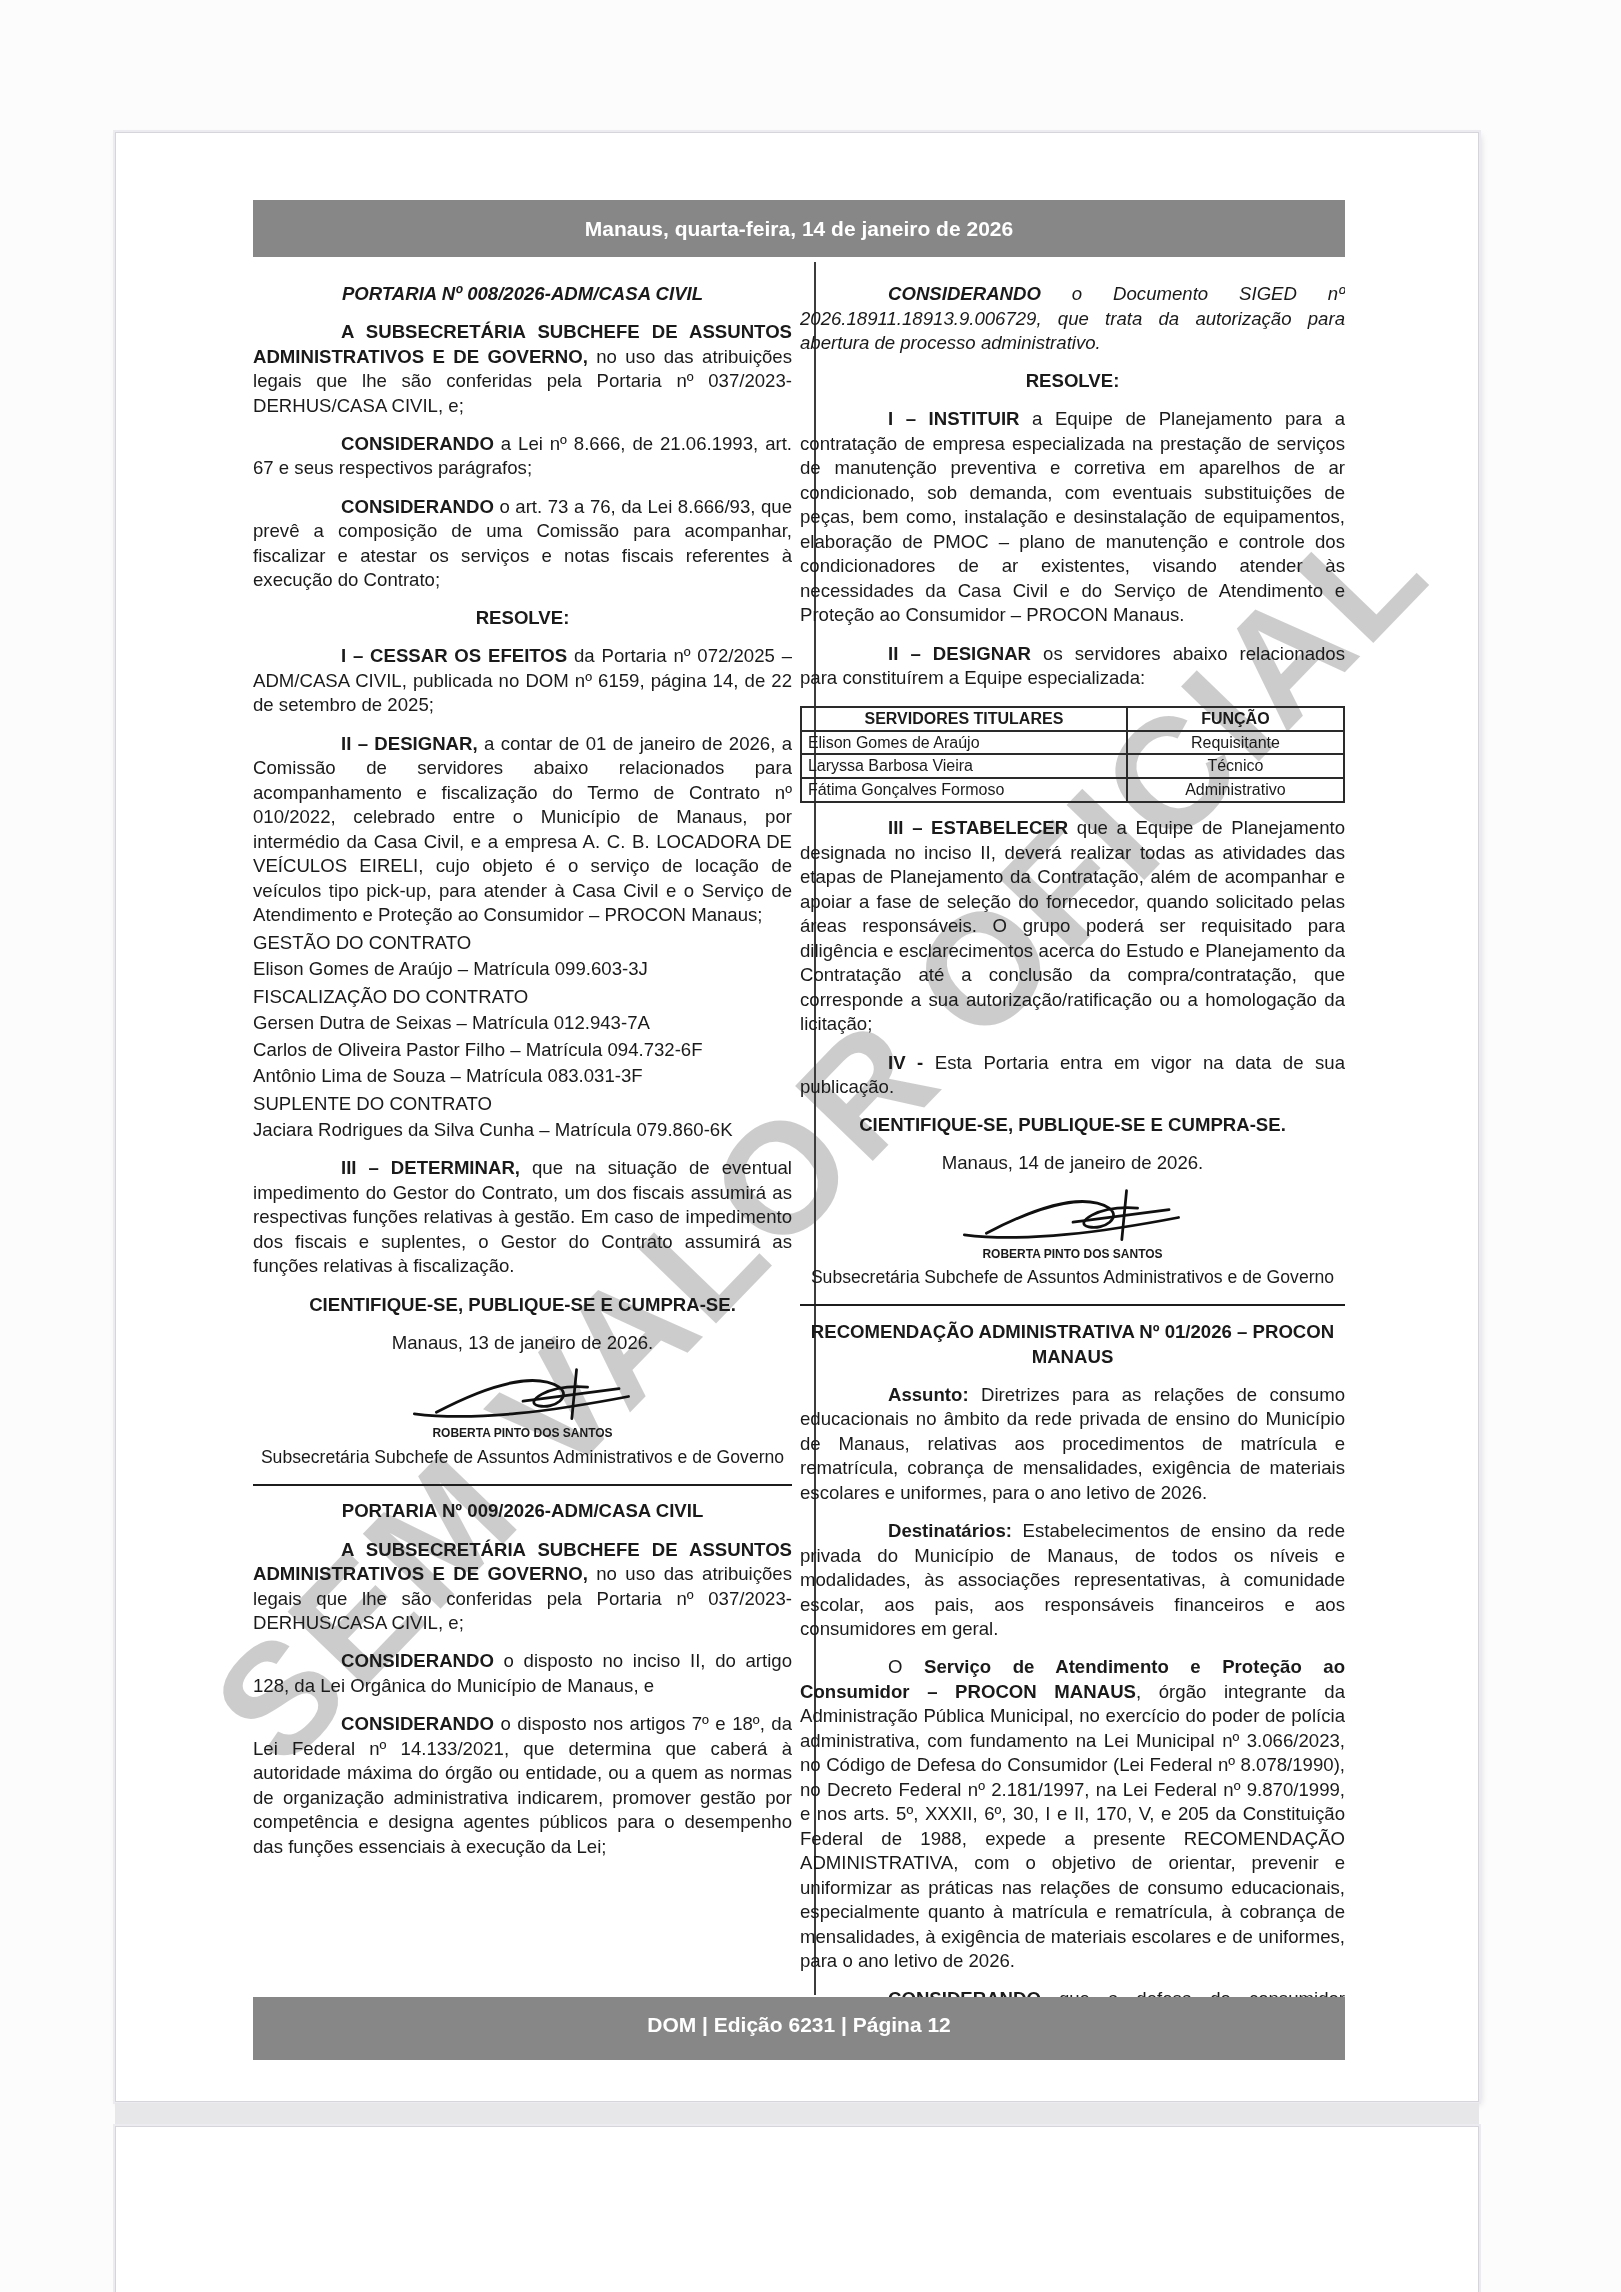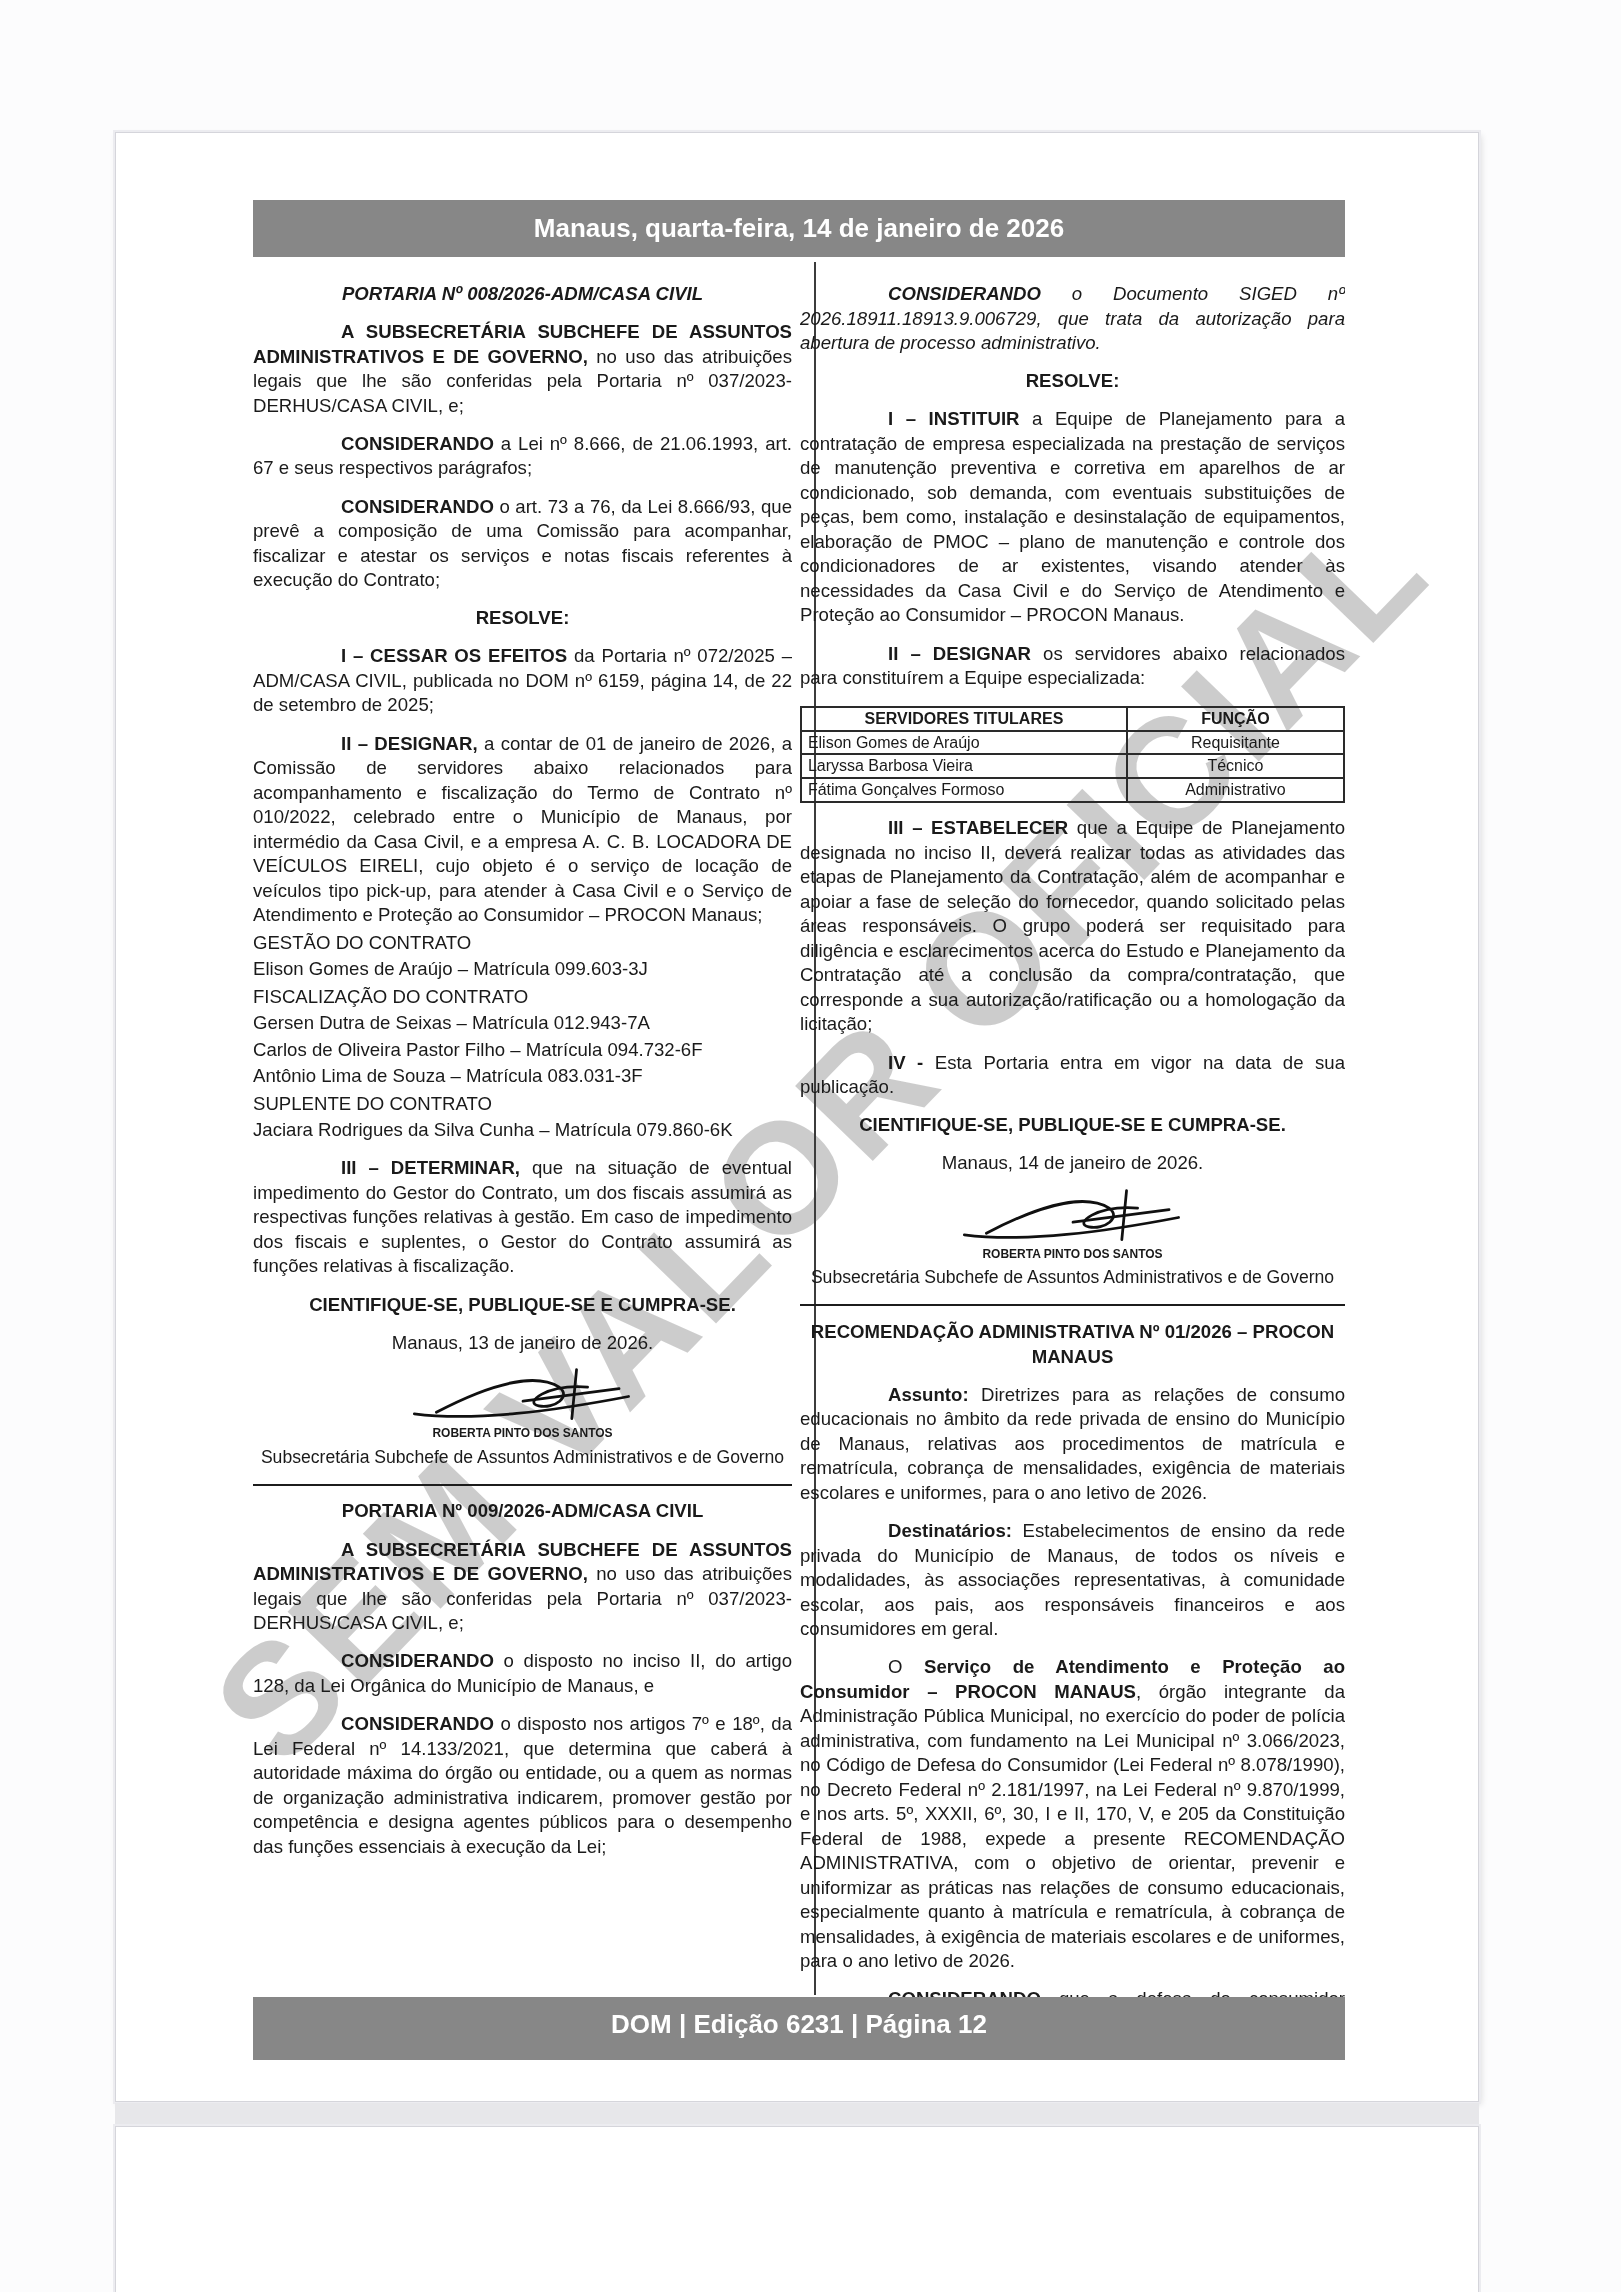--- a/index.html
+++ b/index.html
@@ -25,21 +25,21 @@
     box-shadow:0 0 0 2px #ececf0;
   }
   .watermark{
     position:absolute;left:704px;top:1005px;z-index:1;
     transform:translate(-50%,-50%) rotate(-46deg);
     font-size:157px;font-weight:bold;letter-spacing:3.9px;white-space:nowrap;
     color:rgba(0,0,0,0.20);
   }
   .datebar,.footbar{
     position:absolute;left:137px;width:1092px;background:#878787;z-index:2;
-    color:#ffffff;font-weight:bold;font-size:26px;text-align:center;
+    color:#ffffff;font-weight:bold;font-size:21px;text-align:center;
   }
   .datebar{top:67px;height:57px;line-height:57px;}
   .footbar{top:1864px;height:63px;line-height:55px;}
   .divider-v{
     position:absolute;left:698px;top:129px;width:2px;height:1733px;background:#3c3c3c;z-index:2;
   }
   .col{
     position:absolute;top:149px;height:1717px;overflow:hidden;z-index:2;
     font-size:18.6px;line-height:24.5px;text-align:justify;
   }

